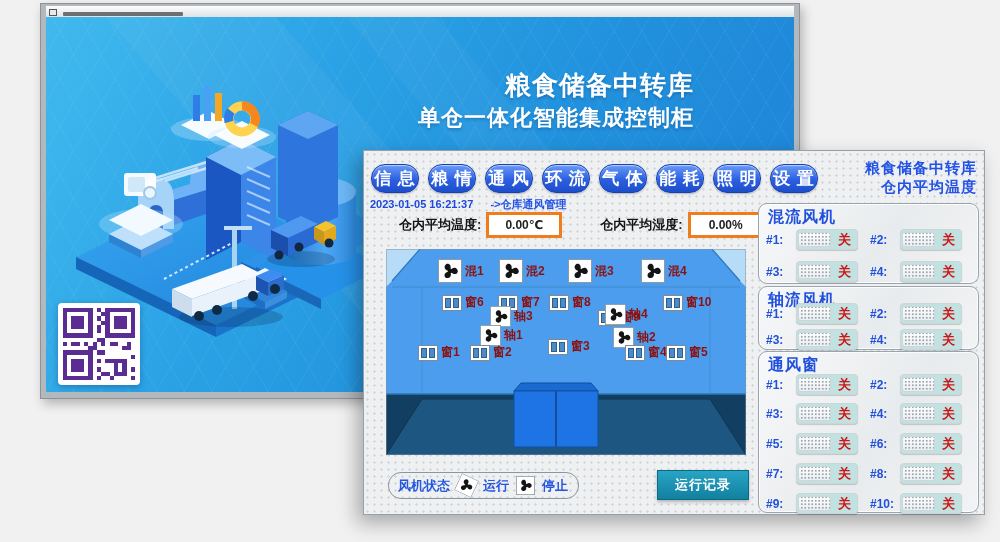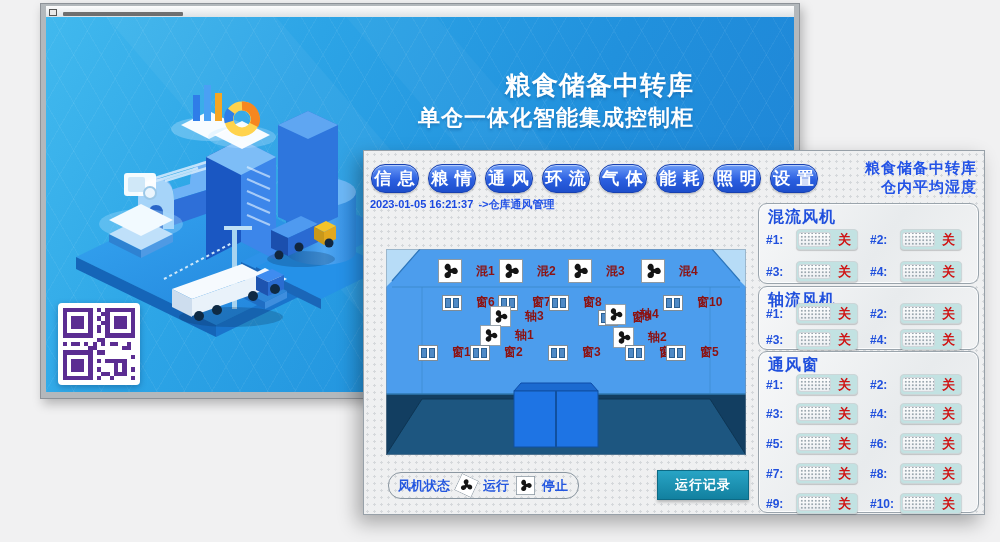--- a/index.html
+++ b/index.html
@@ -62,33 +62,33 @@
     border:1px solid #1740b0;color:#fff;font-weight:bold;font-size:17px;
     display:flex;align-items:center;justify-content:center;letter-spacing:1px;
     box-shadow:inset 0 1px 1px rgba(255,255,255,.55),0 1px 2px rgba(0,0,0,.25);
     cursor:pointer;white-space:nowrap;overflow:hidden;
   }
   .ctl-title{
     position:absolute;right:7px;top:7px;text-align:right;color:#2353e6;
     font-weight:bold;font-size:15px;line-height:19px;letter-spacing:1px;
   }
   .statusline{position:absolute;left:6px;top:46px;font-size:11px;font-weight:bold;color:#1c49e0;white-space:nowrap}
-  .statusline .bc{margin-left:2px;color:#2353e6}
+  .statusline .bc{margin-left:14px;color:#2353e6}
   .readings{position:absolute;left:35px;top:61px;display:flex;align-items:center;height:25px}
   .readings .rlabel{font-size:13px;font-weight:bold;color:#151515;white-space:nowrap}
   .read-box{
     width:70px;height:20px;background:#fff;border:3px solid #ef7d1c;margin-left:5px;
     display:flex;align-items:center;justify-content:center;
     font-size:12px;font-weight:bold;color:#222;
   }
   .readings .gap{width:38px}
   
   .diagram{position:absolute;left:22px;top:98px;width:360px;height:206px}
   .diagram>svg.bg{position:absolute;inset:0;width:100%;height:100%}
-  .ditem{position:absolute;display:flex;align-items:center;gap:14px;white-space:nowrap}
+  .ditem{position:absolute;display:flex;align-items:center;gap:3px;white-space:nowrap}
   .fan24{width:24px;height:24px;display:block}
   .fan21{width:21px;height:21px;display:block}
   .fan18{width:19px;height:19px;display:block}
   .winic{width:20px;height:16px;background:#fff;border:1px solid #7e8b96;display:inline-flex;gap:2px;padding:2px;box-sizing:border-box}
   .winic i{flex:1;background:#4f8ac6;border:1px solid #2a5f92}
   .dlabel{font-size:12px;font-weight:bold;color:#8c1212}
   
   .legend{
     position:absolute;left:24px;top:321px;width:191px;height:27px;
     border:1px solid #8a96a0;border-radius:13px;display:flex;align-items:center;
@@ -312,28 +312,35 @@
     <div class="nav-btn">通 风</div>
     <div class="nav-btn">环 流</div>
     <div class="nav-btn">气 体</div>
     <div class="nav-btn">能 耗</div>
     <div class="nav-btn">照 明</div>
     <div class="nav-btn">设 置</div>
   </div>
 
   <div class="ctl-title">
     <div>粮食储备中转库</div>
-    <div>仓内平均湿度</div>
+    <div>仓内平均温度</div>
   </div>
 
   <div class="statusline">
     <span>2023-01-05 16:21:37</span>
     <span class="bc">-&gt;仓库通风管理</span>
   </div>
 
+  <div class="readings">
+    <span class="rlabel">仓内平均温度:</span>
+    <span class="read-box">0.00℃</span>
+    <span class="gap"></span>
+    <span class="rlabel">仓内平均湿度:</span>
+    <span class="read-box">0.00%</span>
+  </div>
 
   <div class="diagram">
     <svg class="bg" viewBox="0 0 360 206" preserveAspectRatio="none">
       <rect x="0" y="0" width="360" height="206" fill="#4c9ded"></rect>
       <polygon points="0,0 34,0 6,32 0,38" fill="#b7dcf7"></polygon>
       <polygon points="326,0 360,0 360,38 354,32" fill="#b7dcf7"></polygon>
       <path d="M34,0 L6,32 M326,0 L354,32" stroke="#2c76bc" stroke-width="1.2" fill="none"></path>
       <path d="M6,38 H354" stroke="#3a86c8" stroke-width="1" opacity=".8"></path>
       <path d="M36,38 V145 M324,38 V145" stroke="#3a86c8" stroke-width="1" opacity=".6"></path>
       <rect x="0" y="145" width="360" height="61" fill="#123e61"></rect>
@@ -439,21 +446,21 @@
         </span>
         <span class="dlabel">窗1</span>
       </div>
     <div class="ditem" style="left:84px;top:95px">
         <span class="winic">
           <i></i>
           <i></i>
         </span>
         <span class="dlabel">窗2</span>
       </div>
-    <div class="ditem" style="left:162px;top:95px">
+    <div class="ditem" style="left:162px;top:89px">
         <span class="winic">
           <i></i>
           <i></i>
         </span>
         <span class="dlabel">窗3</span>
       </div>
     <div class="ditem" style="left:239px;top:95px">
         <span class="winic">
           <i></i>
           <i></i>

